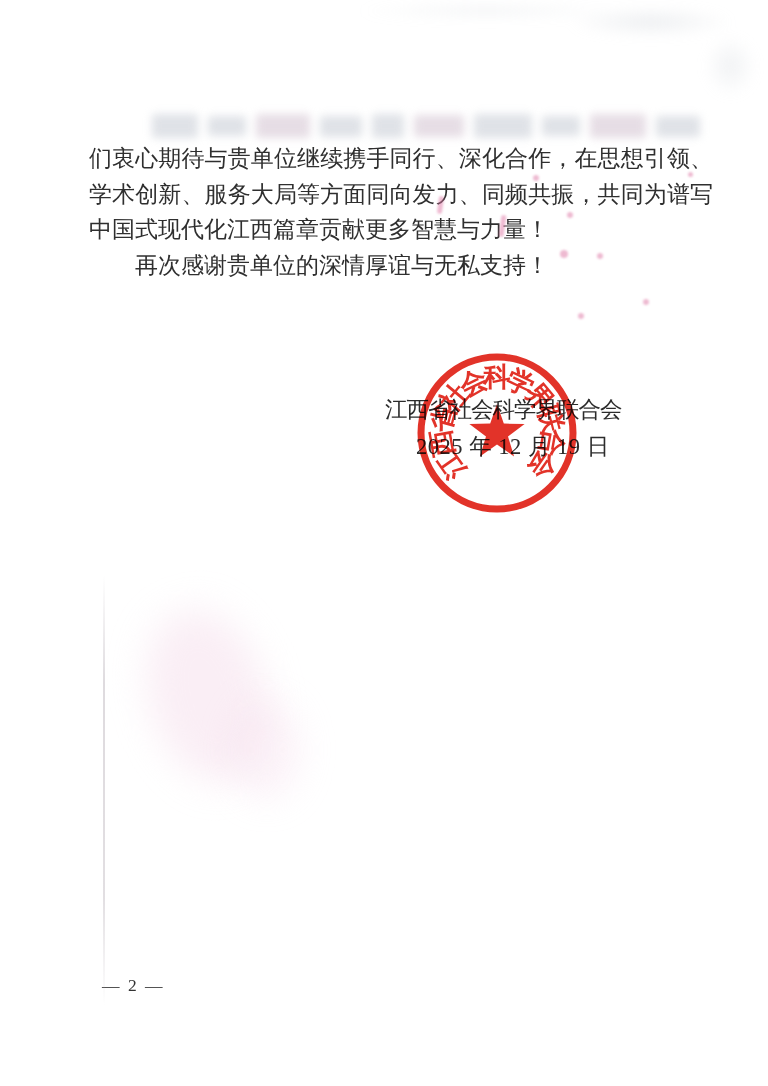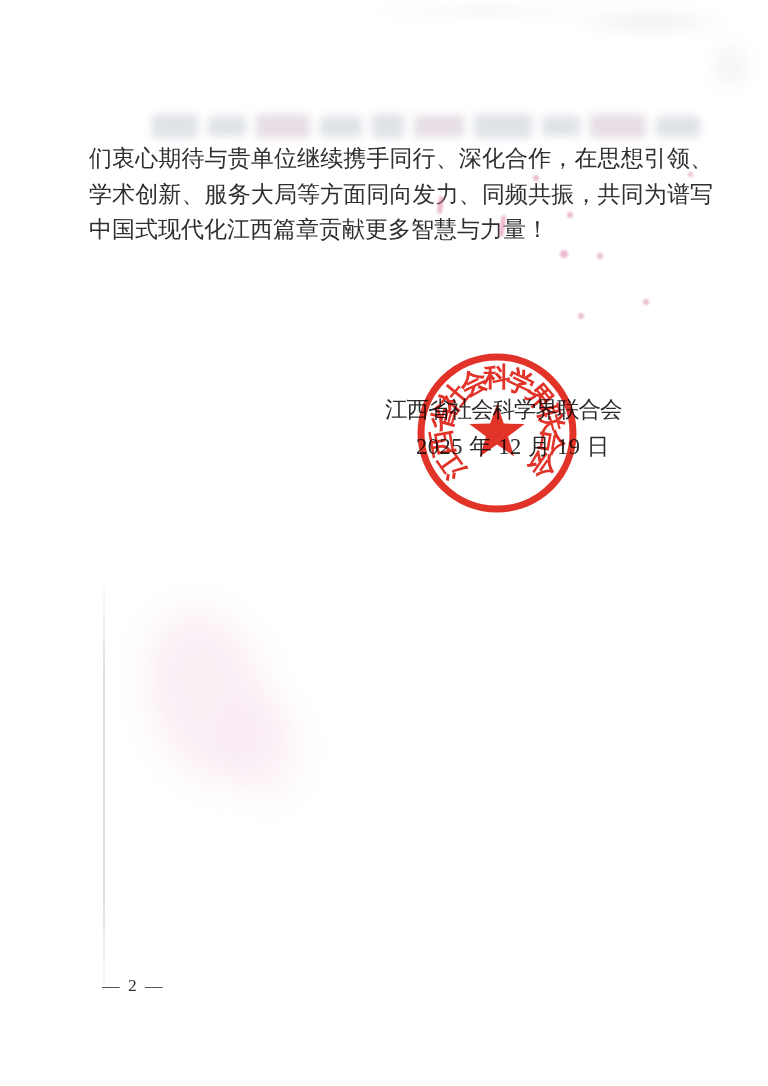--- a/index.html
+++ b/index.html
@@ -152,20 +152,21 @@
     <span style="width:32px"></span>
     <span class="pinkish" style="width:50px;height:22px"></span>
     <span style="width:58px"></span>
     <span style="width:38px;height:20px"></span>
     <span class="pinkish" style="width:56px"></span>
     <span style="width:44px;height:21px"></span>
   </div>
 
   <div class="body-text">
     <p>们衷心期待与贵单位继续携手同行、深化合作，在思想引领、学术创新、服务大局等方面同向发力、同频共振，共同为谱写中国式现代化江西篇章贡献更多智慧与力量！</p>
+    <p class="indent">再次感谢贵单位的深情厚谊与无私支持！</p>
   </div>
 
   <div class="signature">江西省社会科学界联合会</div>
   <div class="date">2025 年 12 月 19 日</div>
 
   <div class="seal">
     <svg viewBox="0 0 170 170" width="170" height="170">
       <circle class="ring" cx="85" cy="85" r="76"></circle>
       <polygon class="star" points="85,56 91.8,75.6 112.6,76 96,88.6 102.1,108.5 85,96.6 67.9,108.5 74,88.6 57.4,76 78.2,75.6"></polygon>
       <g id="seal-arc">

